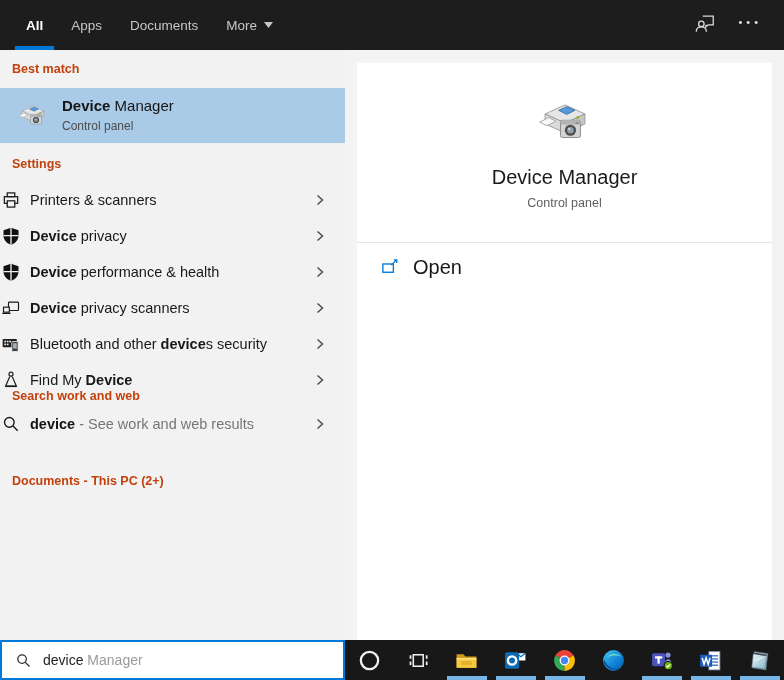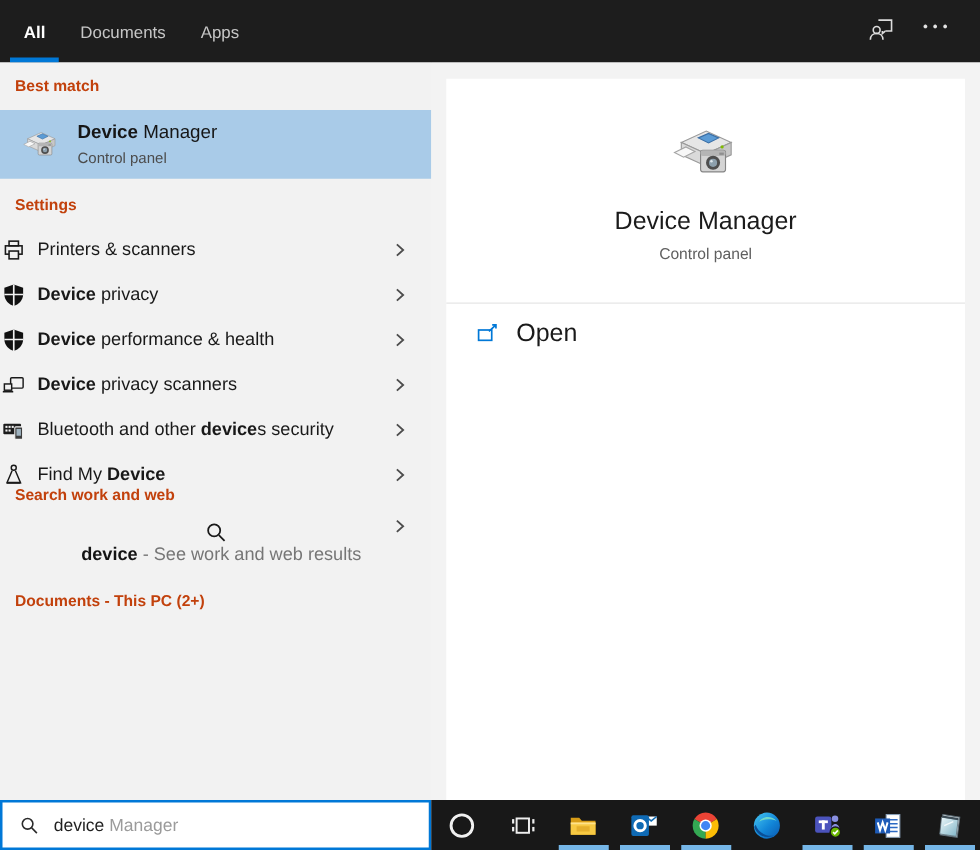--- a/index.html
+++ b/index.html
@@ -3,21 +3,21 @@
 <meta charset="utf-8">
 <style>
   * { margin:0; padding:0; box-sizing:border-box; }
   html,body { width:784px; height:680px; }
   body { font-family:"Liberation Sans", sans-serif; background:#000; }
   .stage { position:relative; width:784px; height:680px; overflow:hidden; background:#f2f2f2; }
 
   
   .topbar { position:absolute; left:0; top:0; width:784px; height:50px; background:#1d1d1d;
             display:flex; align-items:stretch; }
-  .tabs { display:flex; align-items:stretch; padding-left:5px; }
+  .tabs { display:flex; align-items:stretch; padding-left:12px; }
   .tab { position:relative; display:flex; align-items:center; padding:0 14px; font-size:13.5px;
          color:#c6c6c6; cursor:default; }
   .tab.active { color:#ffffff; font-weight:bold; }
   .tab .underline { position:absolute; left:3px; right:3px; bottom:0; height:4px; background:#0078d7; }
   .tab .caret { margin-left:7px; width:9px; height:6px; }
   .topbar-right { margin-left:auto; display:flex; align-items:center; gap:22px; padding-right:22px; }
   .acct-icon svg { width:22px; height:22px; }
   .ellipsis { color:#e3e3e3; font-size:11px; letter-spacing:4px; line-height:1; padding-bottom:6px; }
 
   
@@ -34,21 +34,21 @@
   .bm-sub { font-size:12px; color:#4c4c4c; line-height:17px; margin-top:3px; }
 
   .rows { position:absolute; left:0; top:132px; width:345px; }
   .row { position:relative; height:36px; display:flex; align-items:center; cursor:default; }
   .row .ricon { width:21px; height:21px; flex:0 0 21px; display:flex; align-items:center; justify-content:center; }
   .row .ricon svg { width:20px; height:20px; }
   .row .rlabel { margin-left:9px; font-size:14.5px; color:#191919; }
   .row .rlabel .b { font-weight:bold; }
   .row .rlabel .pre, .row .rlabel .post, .pre-space { white-space:pre; }
   .row .chev { position:absolute; right:19px; width:12px; height:12px; }
-  .web-row { position:absolute; left:0; top:365px; width:345px;flex-direction:column; }
+  .web-row { position:absolute; left:0; top:356px; width:345px; }
   .web-row .q { font-weight:bold; color:#141414; }
   .web-row .suffix { color:#767676; white-space:pre; }
 
   
   .searchbox { position:absolute; left:0; top:640px; width:345px; height:40px; background:#ffffff;
                border:2px solid #0078d7; display:flex; align-items:center; padding-left:13px; }
   .searchbox svg { width:17px; height:17px; }
   .typed { margin-left:11px; font-size:14px; color:#1f1f1f; }
   .suggest { font-size:14px; color:#9b9b9b; white-space:pre; }
 
@@ -103,24 +103,30 @@
     </defs>
   </svg>
 
   <div class="topbar">
     <div class="tabs">
       <div class="tab active">
         <span>All</span>
         <div class="underline"></div>
       </div>
       <div class="tab">
+        <span>Apps</span>
+      </div>
+      <div class="tab">
         <span>Documents</span>
       </div>
       <div class="tab">
-        <span>Apps</span>
+        <span>More</span>
+        <svg class="caret" viewBox="0 0 9 6">
+          <polygon points="0,0 9,0 4.5,6" fill="#c6c6c6"></polygon>
+        </svg>
       </div>
     </div>
     <div class="topbar-right">
       <div class="acct-icon">
         <svg viewBox="0 0 24 24" fill="none" stroke="#dcdcdc" stroke-width="1.4">
           <path d="M9.5 4.5 H21 V14 H15.5"></path>
           <path d="M15.5 14 L13 16.2 V14"></path>
           <circle cx="8" cy="13" r="3"></circle>
           <path d="M2.5 21.5 C2.5 18 5 16.2 8 16.2 S13.5 18 13.5 21.5"></path>
         </svg>

